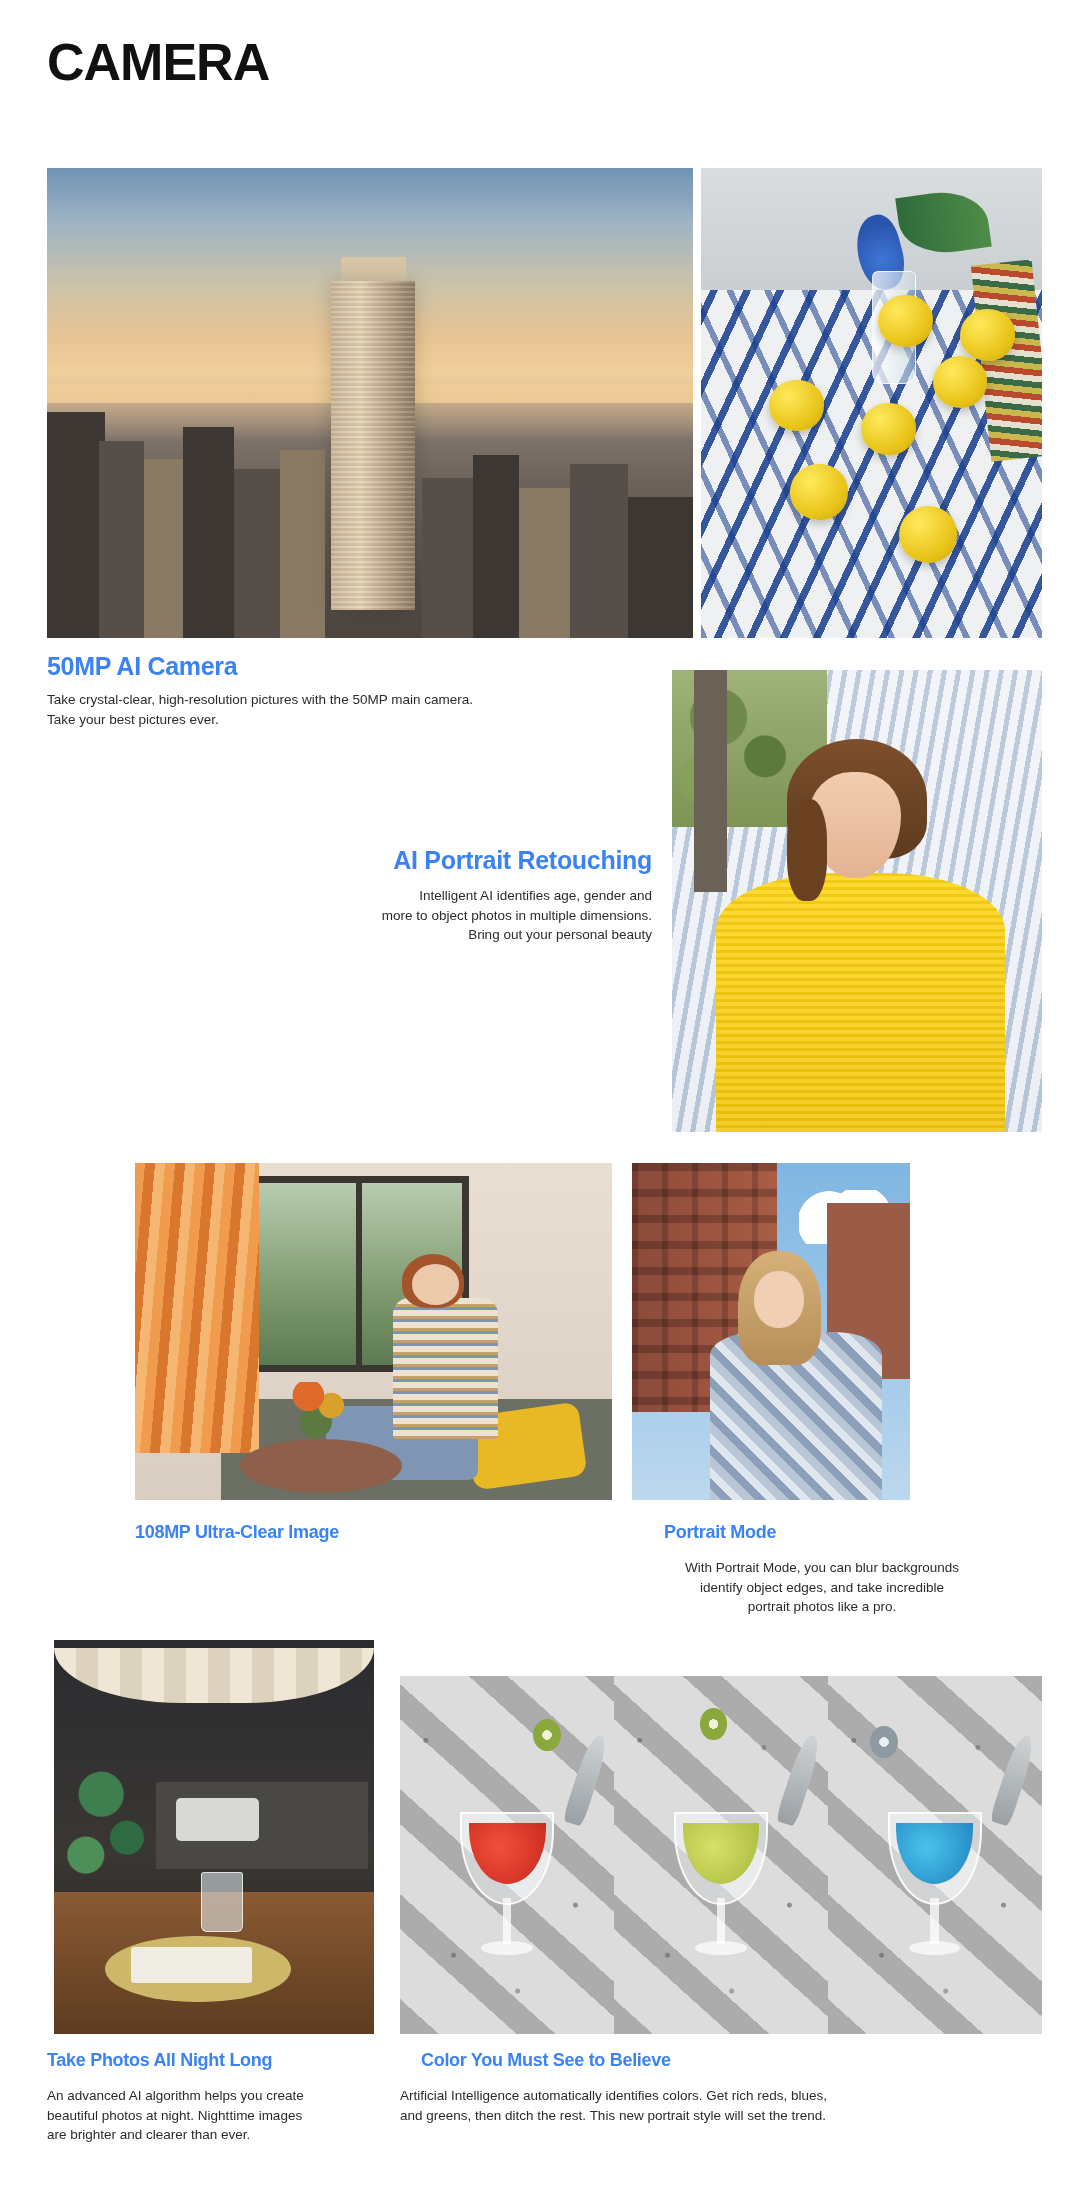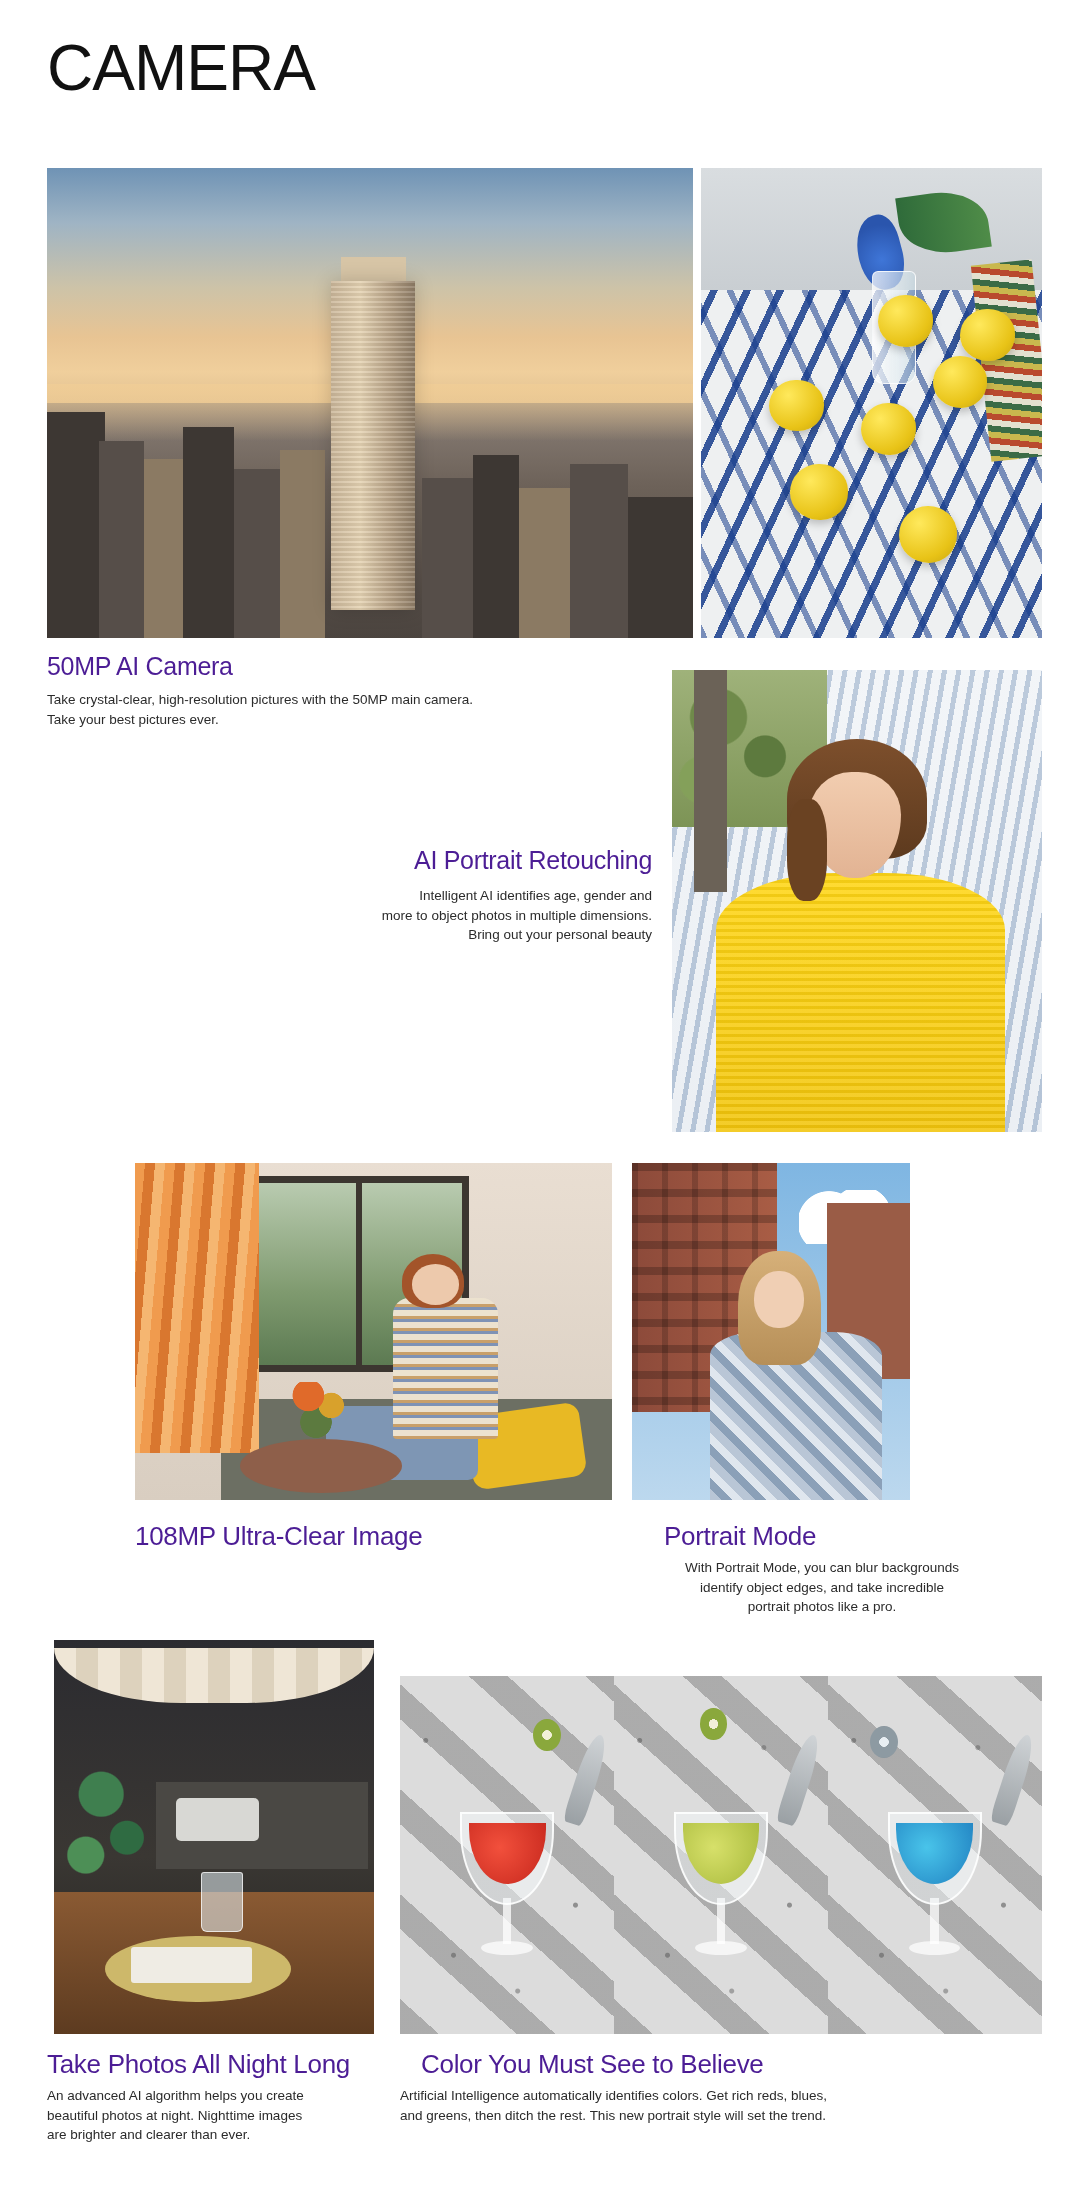--- a/index.html
+++ b/index.html
@@ -16,45 +16,45 @@
     margin: 0 auto;
     background: #fff;
     overflow: hidden;
   }
 
   
   .page-title {
     position: absolute;
     left: 47px;
     top: 36px;
-    font-size: 64px;
+    font-size: 52px;
     line-height: 1;
-    font-weight: 400;
+    font-weight: 700;
     letter-spacing: -1px;
     color: #111;
   }
 
   
   .photo {
     position: absolute;
     overflow: hidden;
     background: #d8d8d8;
   }
   .photo .inner { position: absolute; inset: 0; }
 
   
   .head {
     position: absolute;
     font-size: 25px;
-    font-weight: 400;
+    font-weight: 700;
     letter-spacing: -0.3px;
-    color: #4c1d95;
+    color: #3b82f6;
     line-height: 1.15;
   }
-  .head.small { font-size: 26px; }
+  .head.small { font-size: 18px; }
   .body {
     position: absolute;
     font-size: 13.5px;
     line-height: 1.45;
     color: #2b2b2b;
   }
   .right-align { text-align: right; }
 
   
 

